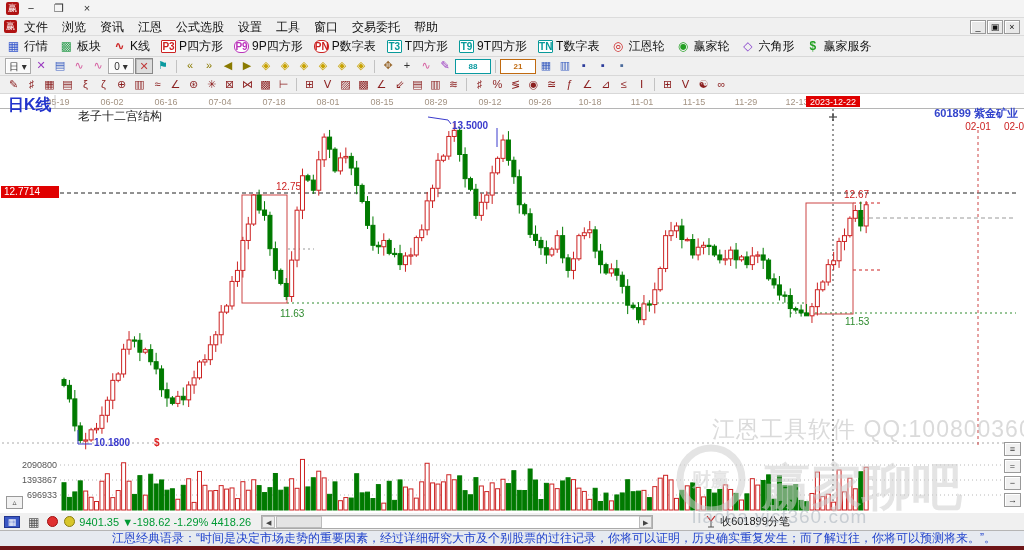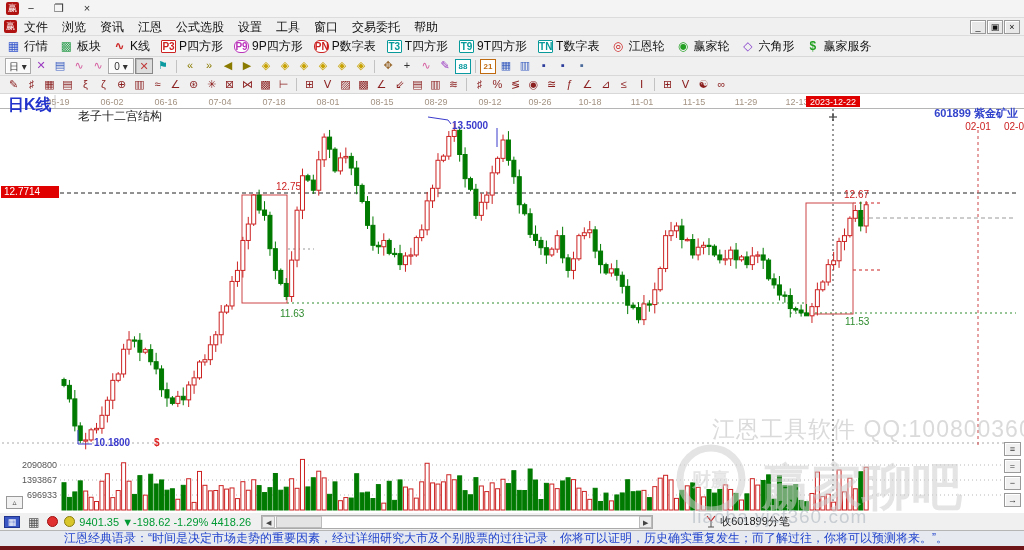--- a/index.html
+++ b/index.html
@@ -22,21 +22,21 @@
 .tb1{height:21px;padding:0 6px;gap:11px;font-size:12px;}
 .tb1 .tb1-item{display:inline-flex;align-items:center;gap:3px;cursor:default;white-space:nowrap;}
 .tb1 .ic{display:inline-block;width:15px;height:13px;font-size:10px;line-height:12px;
   text-align:center;font-weight:bold;background:#fff;border:1px solid currentColor;border-radius:1px;}
 .tb1 .ic.noborder{border:none;background:transparent;font-size:12px;line-height:13px;}
 .tb2{height:19px;padding:0 5px;gap:1px;}
 .tb2 .ti{width:18px;height:16px;font-size:11px;line-height:15px;text-align:center;cursor:default;}
 .tb2 .dd{width:26px;border:1px solid #aaa;background:#fafafa;font-size:10px;
   box-shadow:inset 1px 1px #fff;}
 .tb2 .pressed{background:#ddd;border:1px solid #888;box-shadow:inset 1px 1px #bbb;}
-.tb2 .tbox{border:1px solid currentColor;font-size:8px;font-weight:bold;line-height:13px;width:16px;height:15px;background:#fff;}
+.tb2 .tbox{border:1px solid currentColor;font-size:8px;font-weight:bold;line-height:13px;width:36px;height:15px;background:#fff;}
 .tb3{height:18px;padding:0 5px;gap:1px;}
 .tb3 .ti{width:17px;height:15px;font-size:11px;line-height:14px;text-align:center;cursor:default;}
 .sep{width:1px;height:13px;background:#c2c2c2;margin:0 3px;flex:0 0 auto;}
 #chart-region{position:relative;width:1024px;height:418px;background:#fff;}
 #ksvg{position:absolute;left:0;top:0;}
 #ksvg text{font-family:"Liberation Sans","DejaVu Sans",sans-serif;}
 .overlay-label{position:absolute;z-index:5;white-space:nowrap;}
 #period-label{left:8px;top:1px;color:#2233cc;font-size:16px;font-weight:bold;}
 #structure-label{left:78px;top:14px;color:#222;font-size:12px;}
 #vol-toggle{position:absolute;left:6px;top:402px;width:17px;height:13px;border:1px solid #999;
@@ -54,21 +54,21 @@
 .dot.sz{background:#d8c62a;border:1px solid #8a7d10;}
 .idx{color:#009933;white-space:nowrap;margin-right:4px;}
 .sb-scroll{width:392px;height:14px;border:1px solid #aaa;background:#fff;margin-left:6px;
   box-shadow:inset 1px 1px #ddd;display:flex;align-items:center;position:relative;}
 .sb-scroll .arr{width:13px;height:12px;background:#ececec;border:1px solid #bbb;
   font-size:7px;line-height:11px;text-align:center;color:#444;}
 .sb-scroll .arr.right{position:absolute;right:0;}
 .sb-scroll .thumb{position:absolute;left:14px;width:46px;height:12px;background:#e4e4e4;border:1px solid #bbb;}
 .feed{margin-left:52px;display:flex;align-items:center;gap:3px;color:#111;white-space:nowrap;}
 .quotebar{height:16px;background:#e6eaf0;border-top:1px solid #b5b5b5;font-size:12px;
-  line-height:15px;color:#2244cc;padding-left:64px;white-space:nowrap;overflow:hidden;}
+  line-height:15px;color:#2244cc;padding-left:112px;white-space:nowrap;overflow:hidden;}
 .bottom-edge{height:4px;background:#6d1518;}
 #wm-url{position:absolute;left:692px;top:506px;z-index:40;font-size:19px;color:#a8b2bc;
   opacity:.55;pointer-events:none;letter-spacing:1px;}
 .ant svg{display:block}
 </style>
 </head>
 <body>
 
 <div>
 

